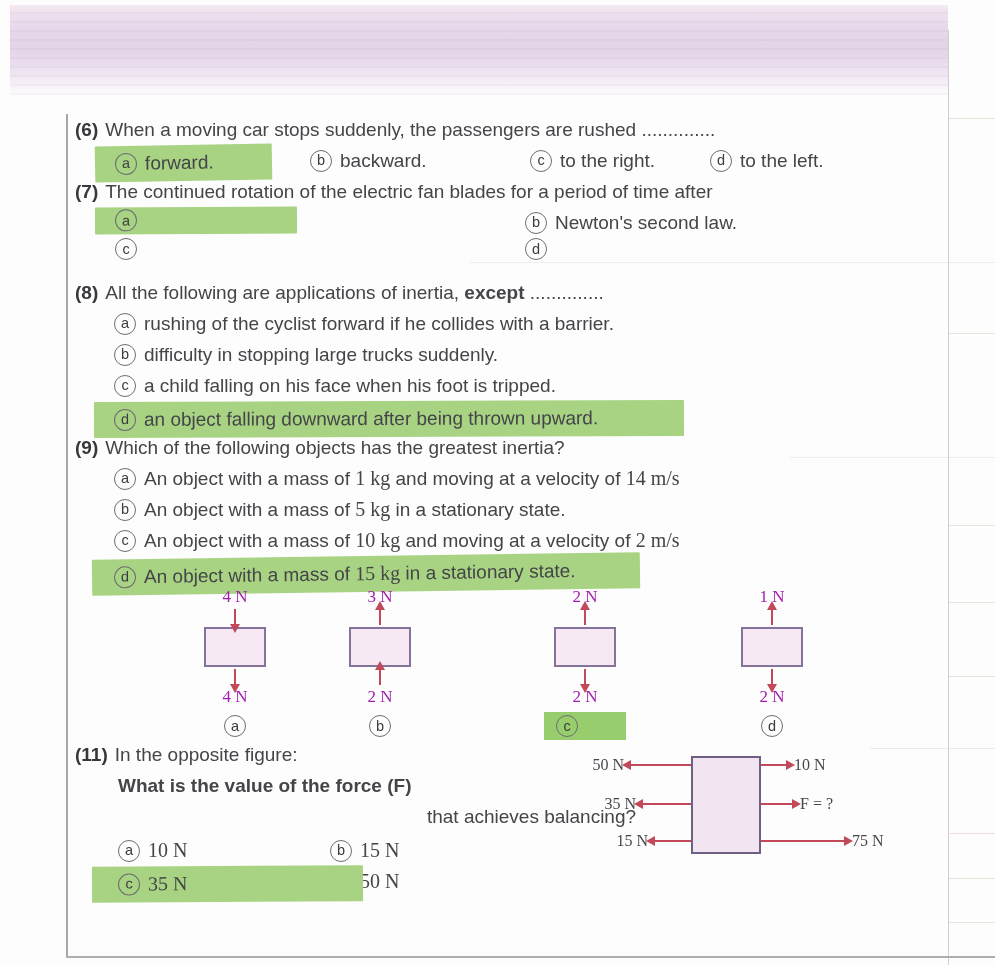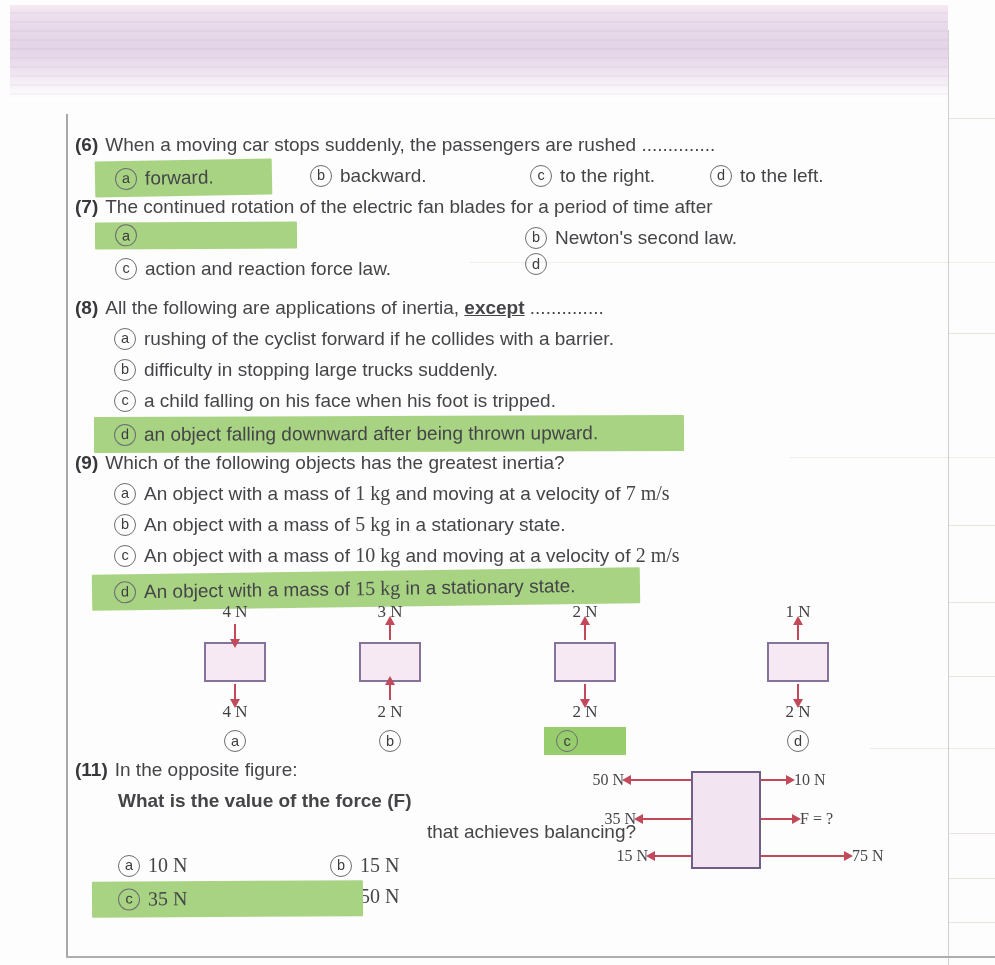--- a/index.html
+++ b/index.html
@@ -15,46 +15,46 @@
     background:
       repeating-linear-gradient(180deg, rgba(255,255,255,0) 0 7px, rgba(120,90,130,0.05) 7px 9px),
       linear-gradient(180deg,#f5e9f2 0%,#ecdeed 12%,#e6d7e9 28%,#e3d4e7 44%,#eadded 62%,#f4edf6 80%,#fdfbfd 93%,#ffffff 100%);
   }
   .left-rule{position:absolute;left:66px;top:114px;width:1.5px;height:843px;background:#a8a8a8;}
   .page-edge{position:absolute;left:948px;top:30px;width:1.2px;height:935px;background:#cfcfcf;}
   .bottom-rule{position:absolute;left:66px;top:956px;width:929px;height:1.5px;background:#aeaeae;}
   .faint{position:absolute;height:1px;background:rgba(186,192,158,0.38);}
   .faint.pink{background:rgba(222,180,190,0.45);}
   
-  .content{position:absolute;left:75px;top:114px;width:870px;margin-top:15px;}
+  .content{position:absolute;left:75px;top:114px;width:870px;}
   .qline{font-size:19px;line-height:31px;white-space:nowrap;}
   .qnum{font-weight:bold;color:#38383c;margin-right:7px;}
   .indent{padding-left:39px;}
-  .kw{font-weight:bold;text-decoration:underline;}
+  .kw{font-weight:bold;}
   .sr{font-family:"Liberation Serif", serif;font-size:20px;}
   .circ{
     display:inline-flex;align-items:center;justify-content:center;flex:none;
     width:22px;height:22px;border:1.5px solid #6e6e72;border-radius:50%;
     font-size:14.5px;line-height:1;color:#3c3c40;box-sizing:border-box;background:transparent;
   }
   .opt{display:inline-flex;align-items:center;gap:8px;font-size:19px;line-height:31px;white-space:nowrap;}
   .optline{margin-left:39px;height:31px;}
   .opt-row{display:flex;height:31px;}
   .cell{flex:none;}
   
   .hl{background:#a8d383;display:inline-flex;align-items:center;border-radius:1px;}
   .hl-q6a{padding:2px 58px 3px 20px;margin-left:-20px;transform:rotate(-1deg);}
   .hl-q7a{padding:2px 160px 3px 20px;margin-left:-20px;transform:rotate(-0.3deg);}
   .hl-q8d{padding:2px 86px 3px 20px;margin-left:-20px;transform:rotate(-0.2deg);}
   .hl-q9d{padding:2px 64px 3px 22px;margin-left:-22px;transform:rotate(-0.8deg);}
   .hl-q11c{padding:2px 176px 3px 26px;margin-left:-26px;transform:rotate(-0.3deg);}
   
   .figs{position:relative;height:152px;}
   .fig{position:absolute;width:120px;text-align:center;}
-  .flabel{font-family:"Liberation Serif", serif;font-size:17px;color:#404040;height:20px;line-height:20px;}
+  .flabel{font-family:"Liberation Serif", serif;font-size:17px;color:#a21caf;height:20px;line-height:20px;}
   .varr{width:2px;height:16px;background:#c1495a;margin:2px auto;position:relative;}
   .varr::before{content:"";position:absolute;width:0;height:0;left:-4px;}
   .varr.ah-up::before{top:-8px;border-left:5px solid transparent;border-right:5px solid transparent;border-bottom:9px solid #c1495a;}
   .varr.ah-down::before{bottom:-8px;border-left:5px solid transparent;border-right:5px solid transparent;border-top:9px solid #c1495a;}
   .fbox{width:62px;height:40px;margin:0 auto;background:#f6e9f4;border:2px solid #84739b;box-sizing:border-box;}
   .letter-row{margin-top:5px;height:28px;display:flex;align-items:center;justify-content:center;}
   .hl-box{background:#97cd6d;width:82px;height:28px;display:inline-flex;align-items:center;justify-content:flex-start;padding-left:12px;box-sizing:border-box;}
   
   .q11{position:relative;height:155px;}
   .q11 .opts{margin-top:3px;}
@@ -135,21 +135,20 @@
         <span class="opt">
           <span class="circ">b</span>
           <span>Newton's second law.</span>
         </span>
       </span>
     </div>
     <div class="opt-row">
       <span class="cell" style="margin-left:40px;width:410px;">
         <span class="opt">
           <span class="circ">c</span>
-          <span>action and reaction force law.</span>
         </span>
       </span>
       <span class="cell">
         <span class="opt">
           <span class="circ">d</span>
         </span>
       </span>
     </div>
   </section>
 
@@ -189,21 +188,21 @@
     <div class="qline">
       <span class="qnum">(9)</span><span>Which of the following objects has the greatest inertia?</span>
     </div>
     <div class="optline">
       <span class="opt">
         <span class="circ">a</span>
         <span>
           <span>An object with a mass of</span>
           <span class="sr">1 kg</span>
           <span>and moving at a velocity of</span>
-          <span class="sr">7 m/s</span>
+          <span class="sr">14 m/s</span>
         </span>
       </span>
     </div>
     <div class="optline">
       <span class="opt">
         <span class="circ">b</span>
         <span>
           <span>An object with a mass of</span>
           <span class="sr">5 kg</span>
           <span>in a stationary state.</span>
@@ -240,21 +239,21 @@
         <div class="flabel">4 N</div>
         <div class="varr ah-down"></div>
         <div class="fbox"></div>
         <div class="varr ah-down"></div>
         <div class="flabel">4 N</div>
         <div class="letter-row">
             <span class="circ">a</span>
           </div>
       </div>
 
-      <div class="fig" style="left:255px;">
+      <div class="fig" style="left:245px;">
         <div class="flabel">3 N</div>
         <div class="varr ah-up"></div>
         <div class="fbox"></div>
         <div class="varr ah-up"></div>
         <div class="flabel">2 N</div>
         <div class="letter-row">
             <span class="circ">b</span>
           </div>
       </div>
 
@@ -264,21 +263,21 @@
         <div class="fbox"></div>
         <div class="varr ah-down"></div>
         <div class="flabel">2 N</div>
         <div class="letter-row">
             <span class="hl-box">
               <span class="circ">c</span>
             </span>
           </div>
       </div>
 
-      <div class="fig" style="left:663px;">
+      <div class="fig" style="left:637px;">
         <div class="flabel">1 N</div>
         <div class="varr ah-up"></div>
         <div class="fbox"></div>
         <div class="varr ah-down"></div>
         <div class="flabel">2 N</div>
         <div class="letter-row">
             <span class="circ">d</span>
           </div>
       </div>
     </div>

